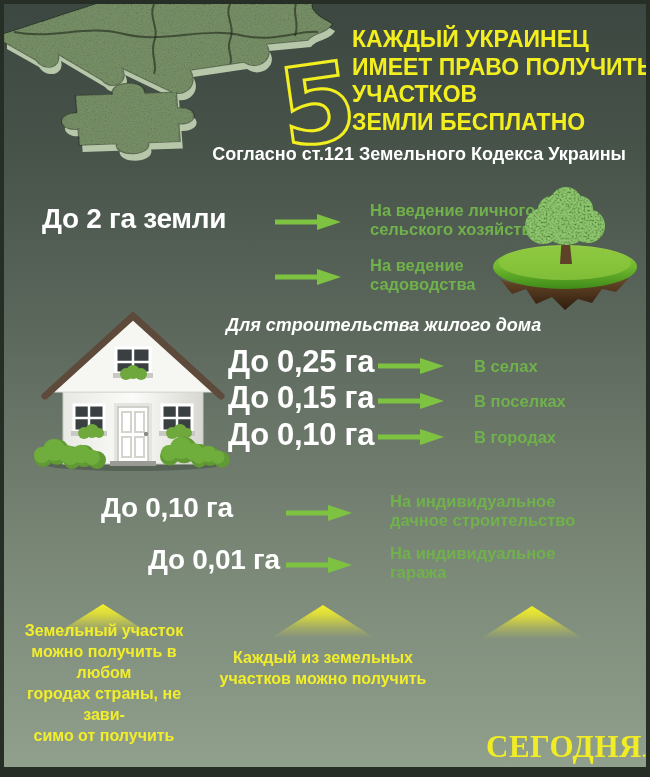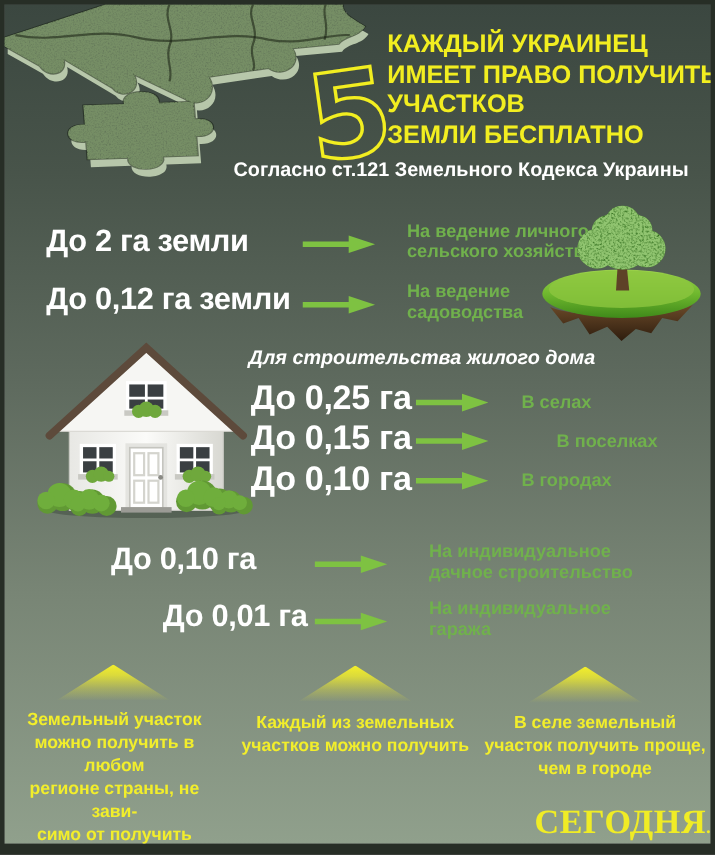--- a/index.html
+++ b/index.html
@@ -102,21 +102,20 @@
   <div class="abs amount" style="left:38px;top:199px;">До 2 га земли</div>
   <svg class="abs arrow" style="left:271px;top:209px;" viewBox="0 0 66 18">
     <line x1="0" y1="9" x2="46" y2="9"></line>
       <path d="M42,1 L66,9 L42,17 Z"></path>
   </svg>
   <div class="abs purpose" style="left:366px;top:197px;">
     <div>На ведение личного</div>
     <div>сельского хозяйства</div>
   </div>
 
-  <div class="abs amount" style="left:38px;top:252px;">До 0,12 га земли</div>
   <svg class="abs arrow" style="left:271px;top:264px;" viewBox="0 0 66 18">
     <line x1="0" y1="9" x2="46" y2="9"></line>
       <path d="M42,1 L66,9 L42,17 Z"></path>
   </svg>
   <div class="abs purpose" style="left:366px;top:252px;">
     <div>На ведение</div>
     <div>садоводства</div>
   </div>
 
   <svg class="abs" style="left:476px;top:180px;" width="170" height="130" viewBox="0 0 170 130">
@@ -238,21 +237,21 @@
     <line x1="0" y1="9" x2="46" y2="9"></line>
       <path d="M42,1 L66,9 L42,17 Z"></path>
   </svg>
   <div class="abs purpose" style="left:470px;top:353px;">В селах</div>
 
   <div class="abs amount big" style="left:224px;top:376px;">До 0,15 га</div>
   <svg class="abs arrow" style="left:374px;top:388px;" viewBox="0 0 66 18">
     <line x1="0" y1="9" x2="46" y2="9"></line>
       <path d="M42,1 L66,9 L42,17 Z"></path>
   </svg>
-  <div class="abs purpose" style="left:470px;top:388px;margin-left:32px;">В поселках</div>
+  <div class="abs purpose" style="left:470px;top:388px;">В поселках</div>
 
   <div class="abs amount big" style="left:224px;top:413px;">До 0,10 га</div>
   <svg class="abs arrow" style="left:374px;top:424px;" viewBox="0 0 66 18">
     <line x1="0" y1="9" x2="46" y2="9"></line>
       <path d="M42,1 L66,9 L42,17 Z"></path>
   </svg>
   <div class="abs purpose" style="left:470px;top:424px;">В городах</div>
 
   <div class="abs amount" style="left:97px;top:488px;">До 0,10 га</div>
   <svg class="abs arrow" style="left:282px;top:500px;" viewBox="0 0 66 18">
@@ -271,33 +270,28 @@
   </svg>
   <div class="abs purpose" style="left:386px;top:540px;">
     <div>На индивидуальное</div>
     <div>гаража</div>
   </div>
 
   <div class="abs beam" style="left:47px;top:600px;"></div>
   <div class="abs beam" style="left:267px;top:601px;"></div>
   <div class="abs beam" style="left:476px;top:602px;"></div>
 
-  <div class="abs note" style="left:0px;top:640px;width:200px;">
+  <div class="abs note" style="left:0px;top:616px;width:200px;">
     <div>Земельный участок</div>
     <div>можно получить в любом</div>
-    <div>регионе страны, не зави-</div>
+    <div>городах страны, не зави-</div>
     <div>симо от получить</div>
   </div>
   <div class="abs note" style="left:211px;top:643px;width:216px;">
     <div>Каждый из земельных</div>
     <div>участков можно получить</div>
   </div>
-  <div class="abs note" style="left:430px;top:643px;width:214px;">
-    <div>В селе земельный</div>
-    <div>участок получить проще,</div>
-    <div>чем в городе</div>
-  </div>
 
   <div class="abs logo">
     <span>СЕГОДНЯ</span><span class="ua">.ua</span>
   </div>
 
 </div>
 
 </body></html>

